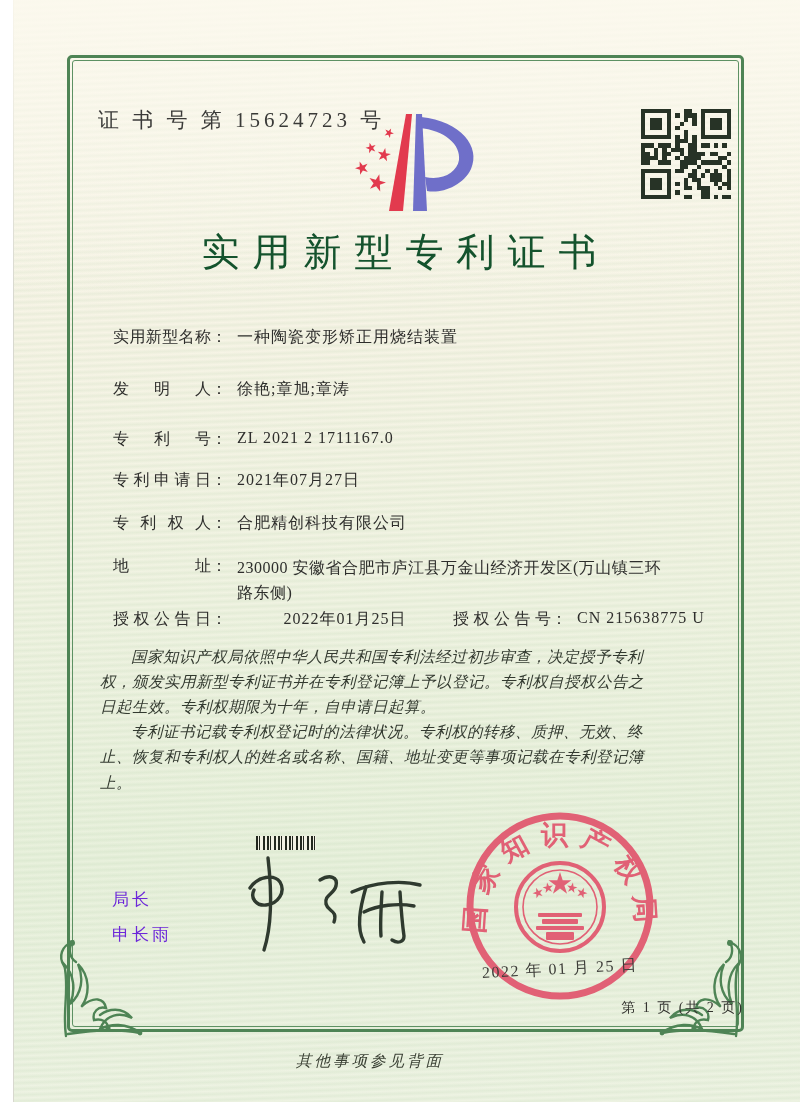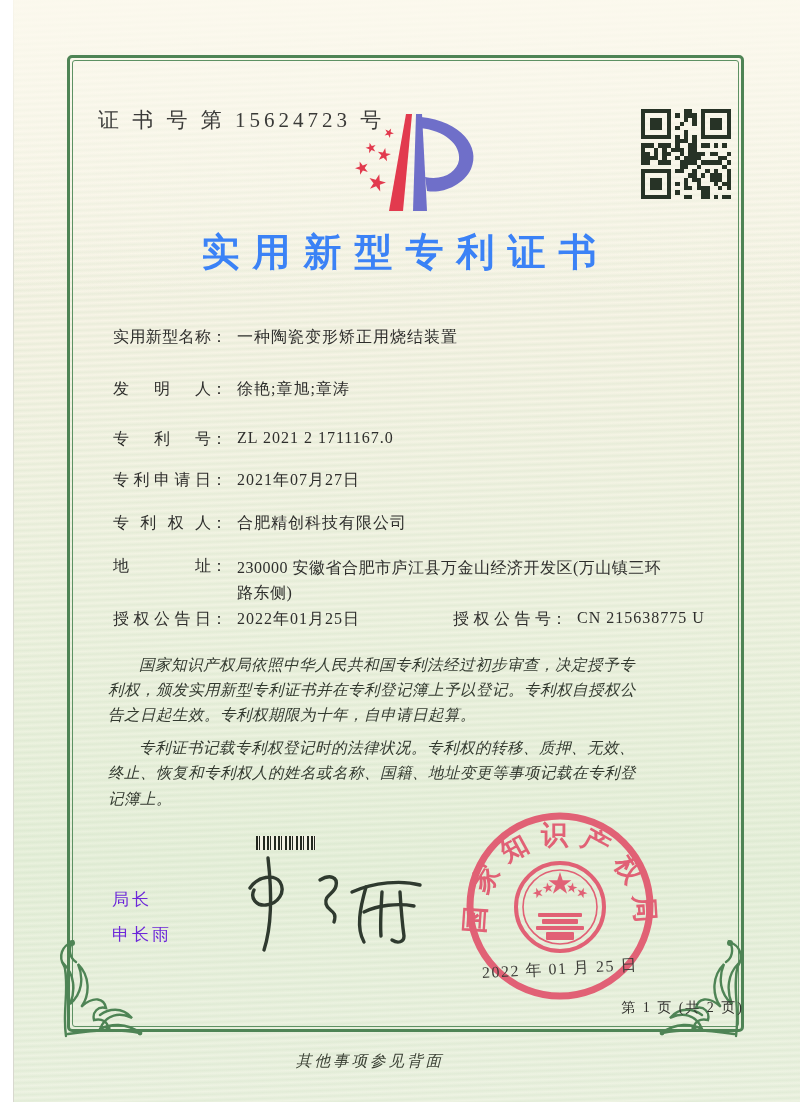--- a/index.html
+++ b/index.html
@@ -21,33 +21,33 @@
   .flourish{position:absolute;width:112px;height:102px;}
   .flourish.bl{left:56px;top:936px;}
   .flourish.br{left:634px;top:936px;transform:scaleX(-1);}
 
   .cert-no{position:absolute;left:98px;top:106px;font-size:21px;color:#3a3a38;letter-spacing:4px;}
 
   .logo{position:absolute;left:333px;top:111px;width:152px;height:106px;}
   .qr{position:absolute;left:641px;top:109px;width:90px;height:90px;}
 
   .doc-title{position:absolute;left:67px;top:227px;width:677px;text-align:center;
-             font-size:38px;letter-spacing:13px;color:#3b82f6;font-weight:700;}
+             font-size:38px;letter-spacing:13px;color:#14532d;font-weight:400;}
 
   .field{position:absolute;left:113px;font-size:16px;color:#2e2e2c;white-space:nowrap;}
   .flabel{display:inline-block;width:98px;text-align:justify;text-align-last:justify;vertical-align:top;}
   .fcolon{display:inline-block;vertical-align:top;margin-right:10px;}
   .fvalue{display:inline-block;vertical-align:top;letter-spacing:1px;}
   .field.addr{white-space:normal;}
   .field.addr .fvalue{width:438px;line-height:1.55;letter-spacing:0.5px;}
-  .field.grant .fvalue.gdate{width:216px;}
+  .field.grant .fvalue.gdate{width:216px;text-align:center;}
 
   .para{position:absolute;left:100px;width:550px;font-size:15.5px;line-height:1.62;color:#333a30;
         font-style:italic;letter-spacing:0.5px;}
-  .para p{margin:8px;text-indent:2em;}
+  .para p{margin:0;text-indent:2em;}
 
   .barcode{position:absolute;left:256px;top:836px;width:60px;height:14px;
     background:repeating-linear-gradient(90deg,#23281f 0 2px,#f2f1e4 2px 3px,#23281f 3px 4px,#f2f1e4 4px 7px,#23281f 7px 9px,#f2f1e4 9px 11px);}
 
   .sig-label{position:absolute;left:112px;font-size:17px;color:#6d28d9;letter-spacing:3px;}
   .sig-label.l1{top:888px;}
   .sig-label.l2{top:923px;}
   .signature{position:absolute;left:224px;top:850px;width:212px;height:106px;}
 
   .seal{position:absolute;left:461px;top:809px;width:198px;height:198px;}

